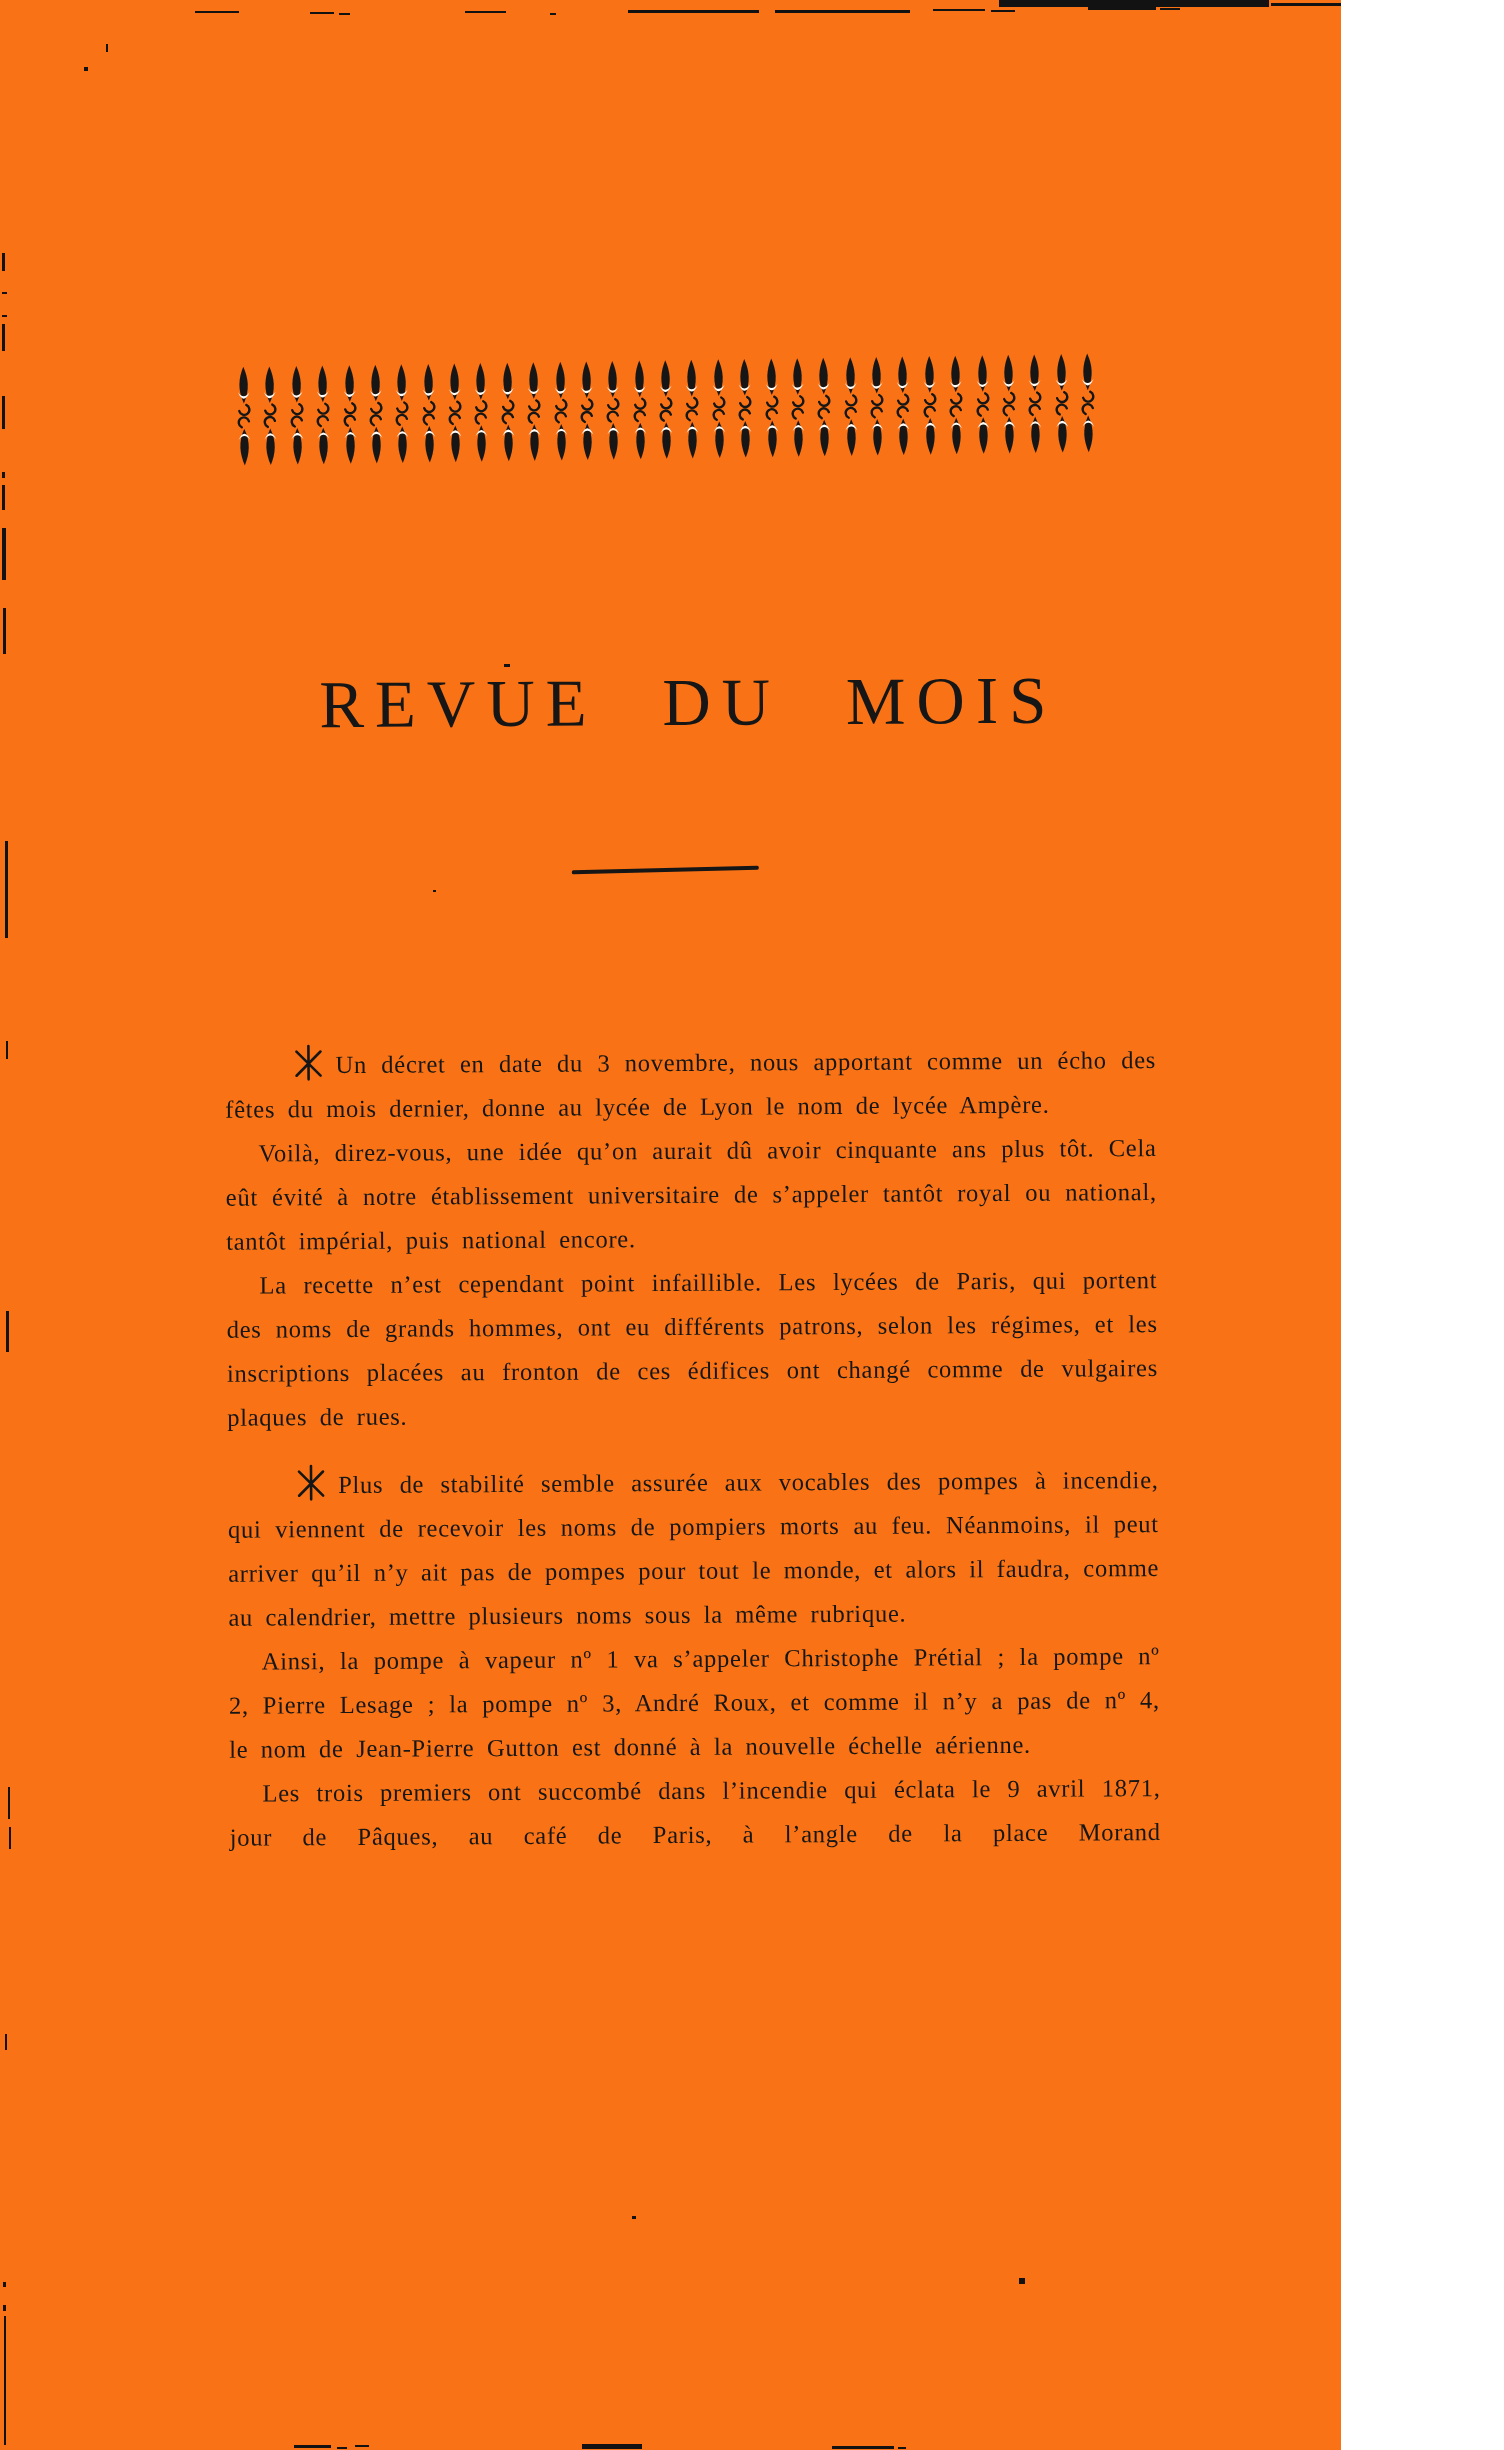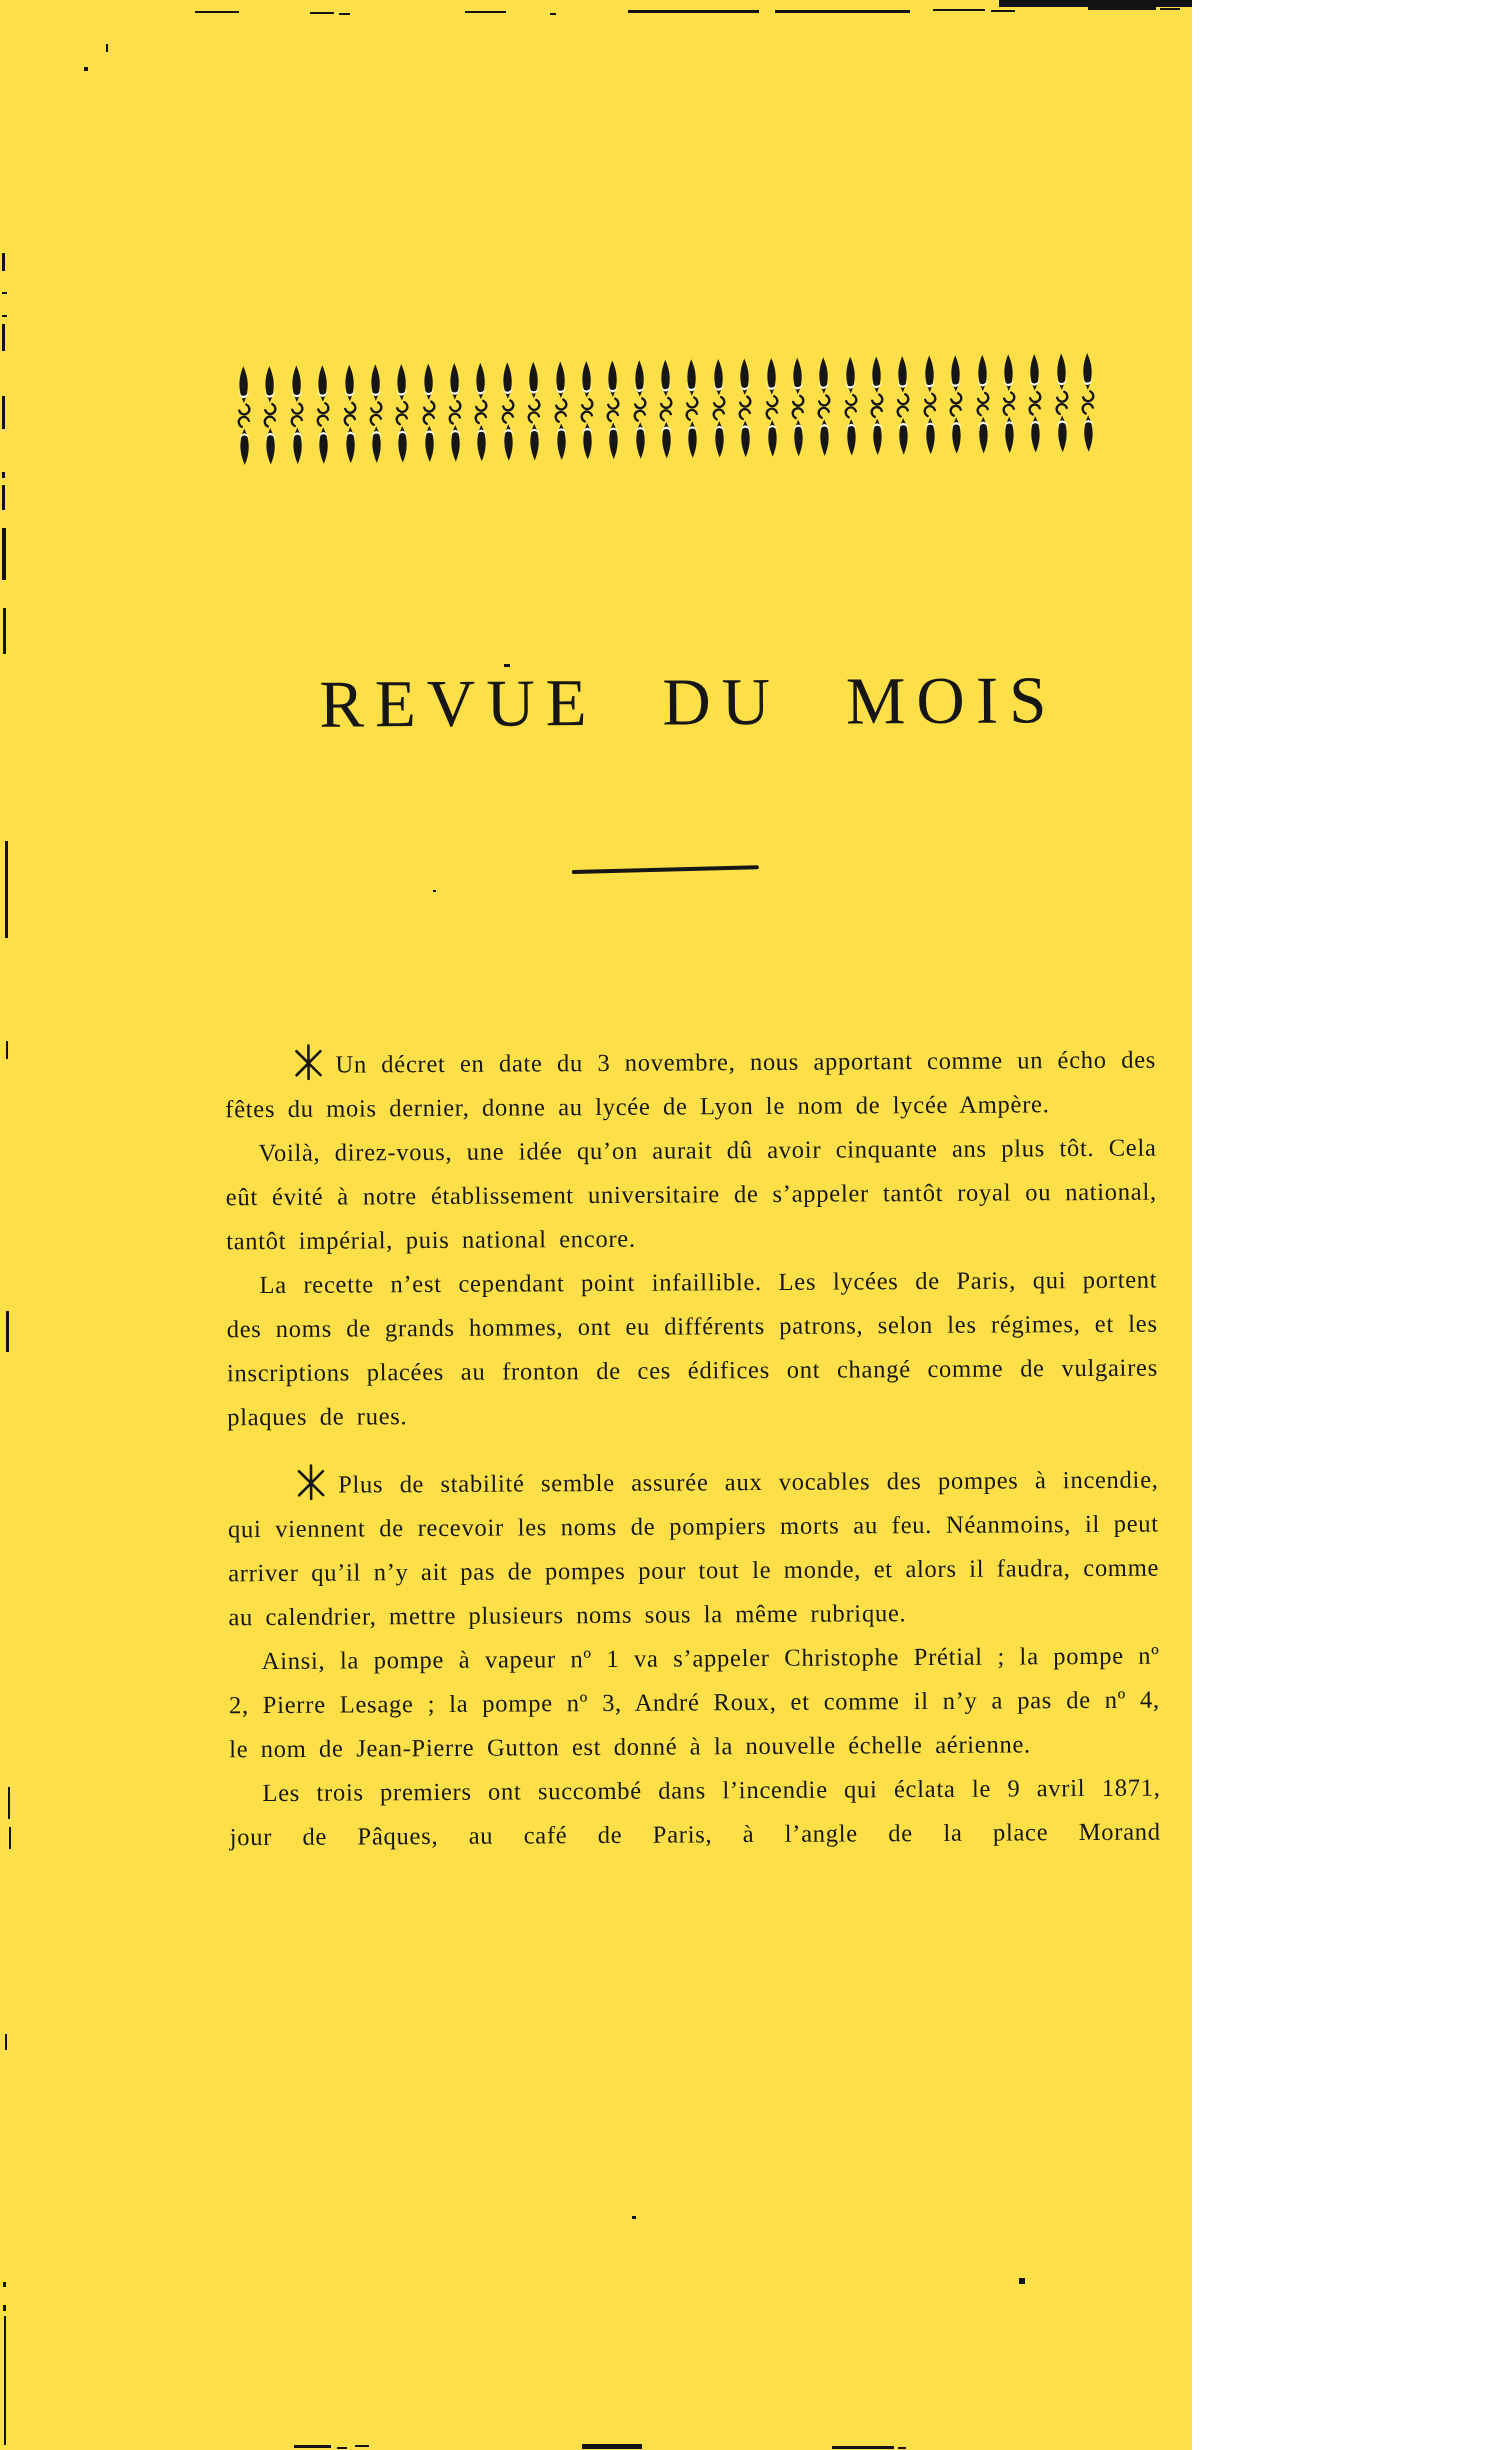--- a/index.html
+++ b/index.html
@@ -3,22 +3,22 @@
 <meta charset="utf-8">
 <style>
   html, body { margin:0; padding:0; }
   body {
     width:1505px; height:2450px;
     background:#ffffff;
     font-family:"Liberation Serif", serif;
   }
   .page {
     position:relative;
-    width:1192px; height:2450px;
-    background:#fde047;
+    width:1341px; height:2450px;
+    background:#f97316;
     overflow:hidden;
   }
   .tilt { position:absolute; left:0; top:0; width:100%; height:100%; transform:rotate(-0.35deg); }
 
   
   .ornament-row {
     position:absolute; left:237px; top:357px; width:868px; height:105px;
     display:flex; justify-content:space-between; align-items:center;
     transform:rotate(-0.55deg);
   }

